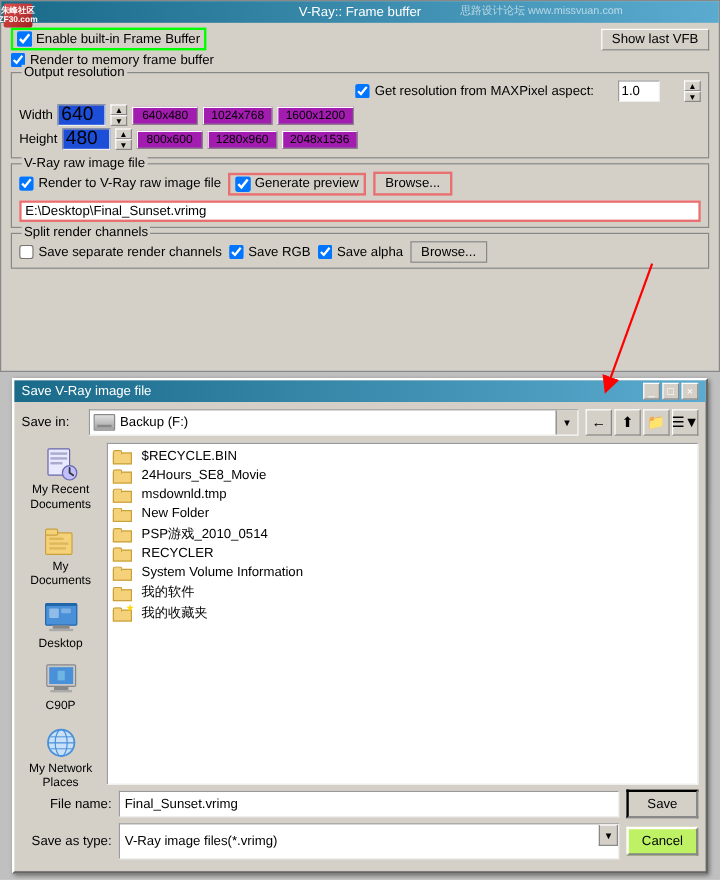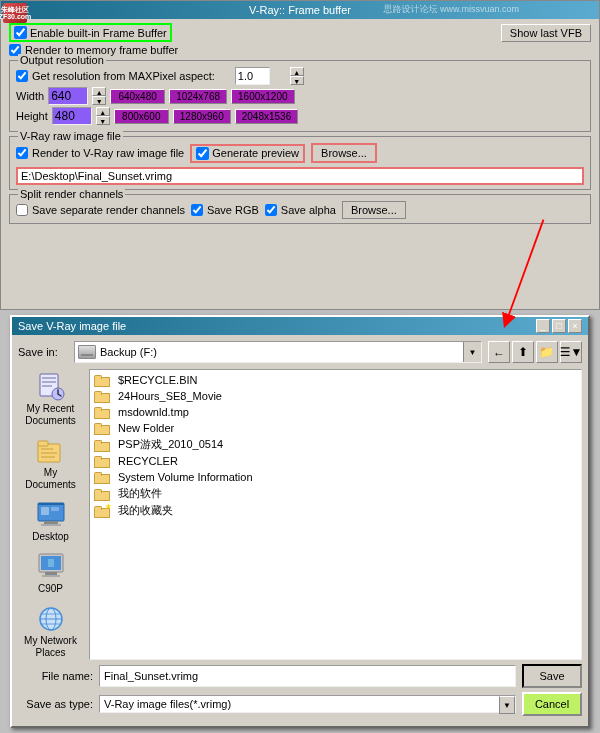--- a/index.html
+++ b/index.html
@@ -100,23 +100,23 @@
     .resolution-row {
       display: flex;
       align-items: center;
       gap: 4px;
       margin: 2px 0;
     }
 
     .resolution-input {
       width: 40px;
       border: 1px inset;
-      background: #8b5cf6;
+      background: #1d4ed8;
       padding: 1px 2px;
-      font-size: 12px;
+      font-size: 16px;
       height: 18px;
     }
 
     .spin-btn {
       display: inline-flex;
       flex-direction: column;
       width: 14px;
     }
 
     .spin-btn span {
@@ -395,21 +395,21 @@
       display: flex;
       flex-direction: column;
       gap: 4px;
     }
 
     .combo-wrapper {
       display: flex;
       flex: 1;
       border: 1px inset;
       background: white;
-      height: 18px;
+      height: 30px;
     }
 
     .combo-wrapper select {
       flex: 1;
       border: none;
       background: transparent;
       font-size: 11px;
       padding: 1px 4px;
       appearance: none;
       -webkit-appearance: none;
@@ -529,21 +529,21 @@
     </div>
 
     <div class="checkbox-row">
       <input type="checkbox" checked="" style="">
       <span>Render to memory frame buffer</span>
     </div>
 
     <div class="group-box">
       <span class="group-label">Output resolution</span>
 
-      <div style="display:flex;align-items:center;justify-content:flex-start;margin-top:4px;">
+      <div style="display:flex;align-items:center;justify-content:flex-end;margin-top:4px;">
         <div class="checkbox-row">
           <input type="checkbox" checked="" style="">
           <span>Get resolution from MAX</span>
         </div>
         <div class="pixel-aspect-row">
           <span>Pixel aspect:</span>
           <input class="pixel-input" type="text" value="1.0" style="">
           <div class="spin-btn">
             <span>▲</span>
             <span>▼</span>

